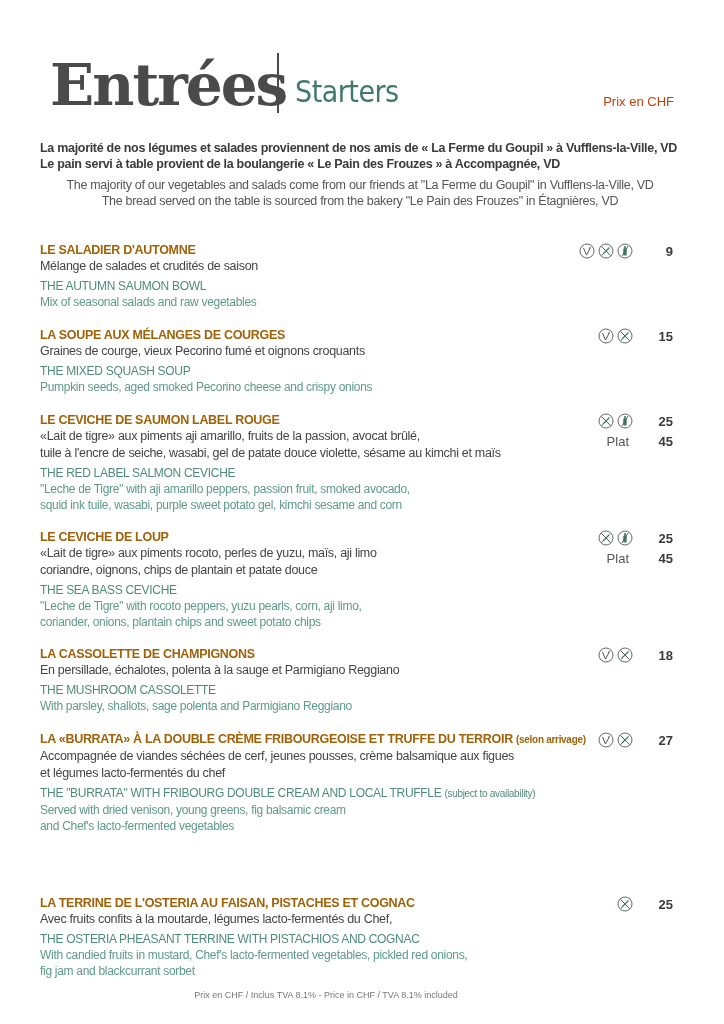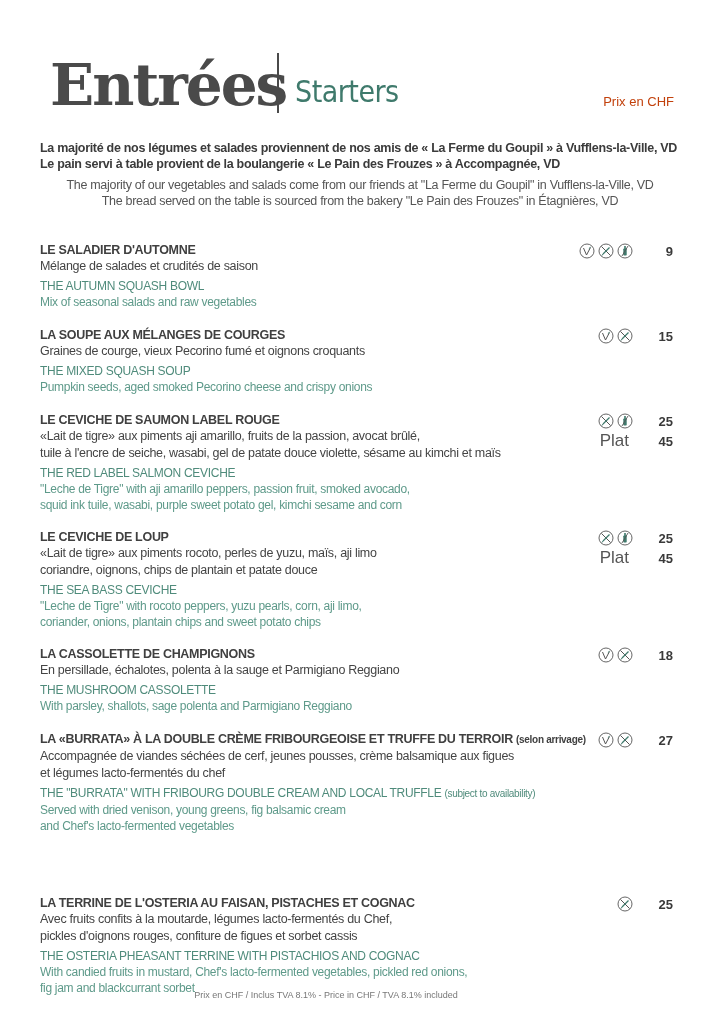--- a/index.html
+++ b/index.html
@@ -10,30 +10,30 @@
               font-size:58px; letter-spacing:-2px; color:#4a4a4a; line-height:70px; }
   .title-divider { position:absolute; left:237px; top:3px; width:2px; height:60px; background:#4a4a4a; }
   .title-en { position:absolute; left:255px; top:22px; font-family:"DejaVu Sans", sans-serif; font-size:30px;
               color:#3f7a6c; line-height:40px; font-stretch:condensed; letter-spacing:-0.5px; }
   .currency { position:absolute; right:50px; top:94px; font-size:13px; color:#c2410c; }
   .intro { position:absolute; left:40px; top:140px; width:640px; font-size:12.5px; line-height:16px; }
   .intro .fr { font-weight:bold; color:#3b3b3b; letter-spacing:-0.3px; }
   .intro .en { color:#555; margin-top:5px; letter-spacing:-0.3px;text-align:center; }
   .items { position:absolute; left:40px; top:242px; width:640px; }
   .item { position:relative; }
-  .item-name { font-weight:bold; font-size:12.5px; line-height:16px; color:#404040; letter-spacing:-0.3px; }
+  .item-name { font-weight:bold; font-size:12.5px; line-height:16px; color:#a16207; letter-spacing:-0.3px; }
   .item-desc { font-size:12.5px; line-height:17px; color:#444; letter-spacing:-0.3px; }
   .item-name-en { font-size:12px; line-height:16px; color:#4f8b7b; margin-top:3px; letter-spacing:-0.3px; }
   .item-desc-en { font-size:12px; line-height:16px; color:#5e9a8a; letter-spacing:-0.3px; }
   .note { font-size:10px; font-weight:bold; }
   .note-en { font-size:10px; }
   .price-col { position:absolute; right:7px; top:0; text-align:right; }
   .price-row { display:flex; justify-content:flex-end; align-items:center; height:18px; }
   .price { width:30px; text-align:right; font-size:13px; font-weight:bold; color:#3a3a3a; }
-  .plat { font-size:17px; color:#555; margin-right:14px; }
+  .plat { font-size:13px; color:#555; margin-right:14px; }
   .icons { display:flex; gap:3px; margin-right:10px; }
   .ic { width:16px; height:16px; display:inline-block; }
   .footer { position:absolute; left:0; width:652px; top:990px; text-align:center; font-size:9px; color:#777; }
 </style>
 </head>
 <body>
 
 <div class="header">
   <div class="title-fr">Entrées</div>
   <div class="title-divider"></div>
@@ -72,21 +72,21 @@
       <path d="M11 3 L5 13" stroke="#555" stroke-width="0.9"></path>
     </symbol>
   </defs>
 </svg>
 
 <div class="items">
 
   <div class="item" style="height:85px;">
     <div class="item-name">LE SALADIER D'AUTOMNE</div>
     <div class="item-desc">Mélange de salades et crudités de saison</div>
-    <div class="item-name-en">THE AUTUMN SQUASH BOWL</div>
+    <div class="item-name-en">THE AUTUMN SAUMON BOWL</div>
     <div class="item-desc-en">Mix of seasonal salads and raw vegetables</div>
     <div class="price-col">
       <div class="price-row">
         <div class="icons">
           <svg class="ic">
               <use href="#i-veg"></use>
             </svg>
           <svg class="ic">
               <use href="#i-gf"></use>
             </svg>
@@ -209,21 +209,20 @@
             </svg>
         </div>
         <div class="price">27</div>
       </div>
     </div>
   </div>
 
   <div class="item" style="height:110px;margin-top:46px;">
     <div class="item-name">LA TERRINE DE L'OSTERIA AU FAISAN, PISTACHES ET COGNAC</div>
     <div class="item-desc">Avec fruits confits à la moutarde, légumes lacto-fermentés du Chef,</div>
-    <div class="item-desc">pickles d'oignons rouges, confiture de figues et sorbet cassis</div>
     <div class="item-name-en">THE OSTERIA PHEASANT TERRINE WITH PISTACHIOS AND COGNAC</div>
     <div class="item-desc-en">With candied fruits in mustard, Chef's lacto-fermented vegetables, pickled red onions,</div>
     <div class="item-desc-en">fig jam and blackcurrant sorbet</div>
     <div class="price-col">
       <div class="price-row">
         <div class="icons">
           <svg class="ic">
               <use href="#i-gf"></use>
             </svg>
         </div>

